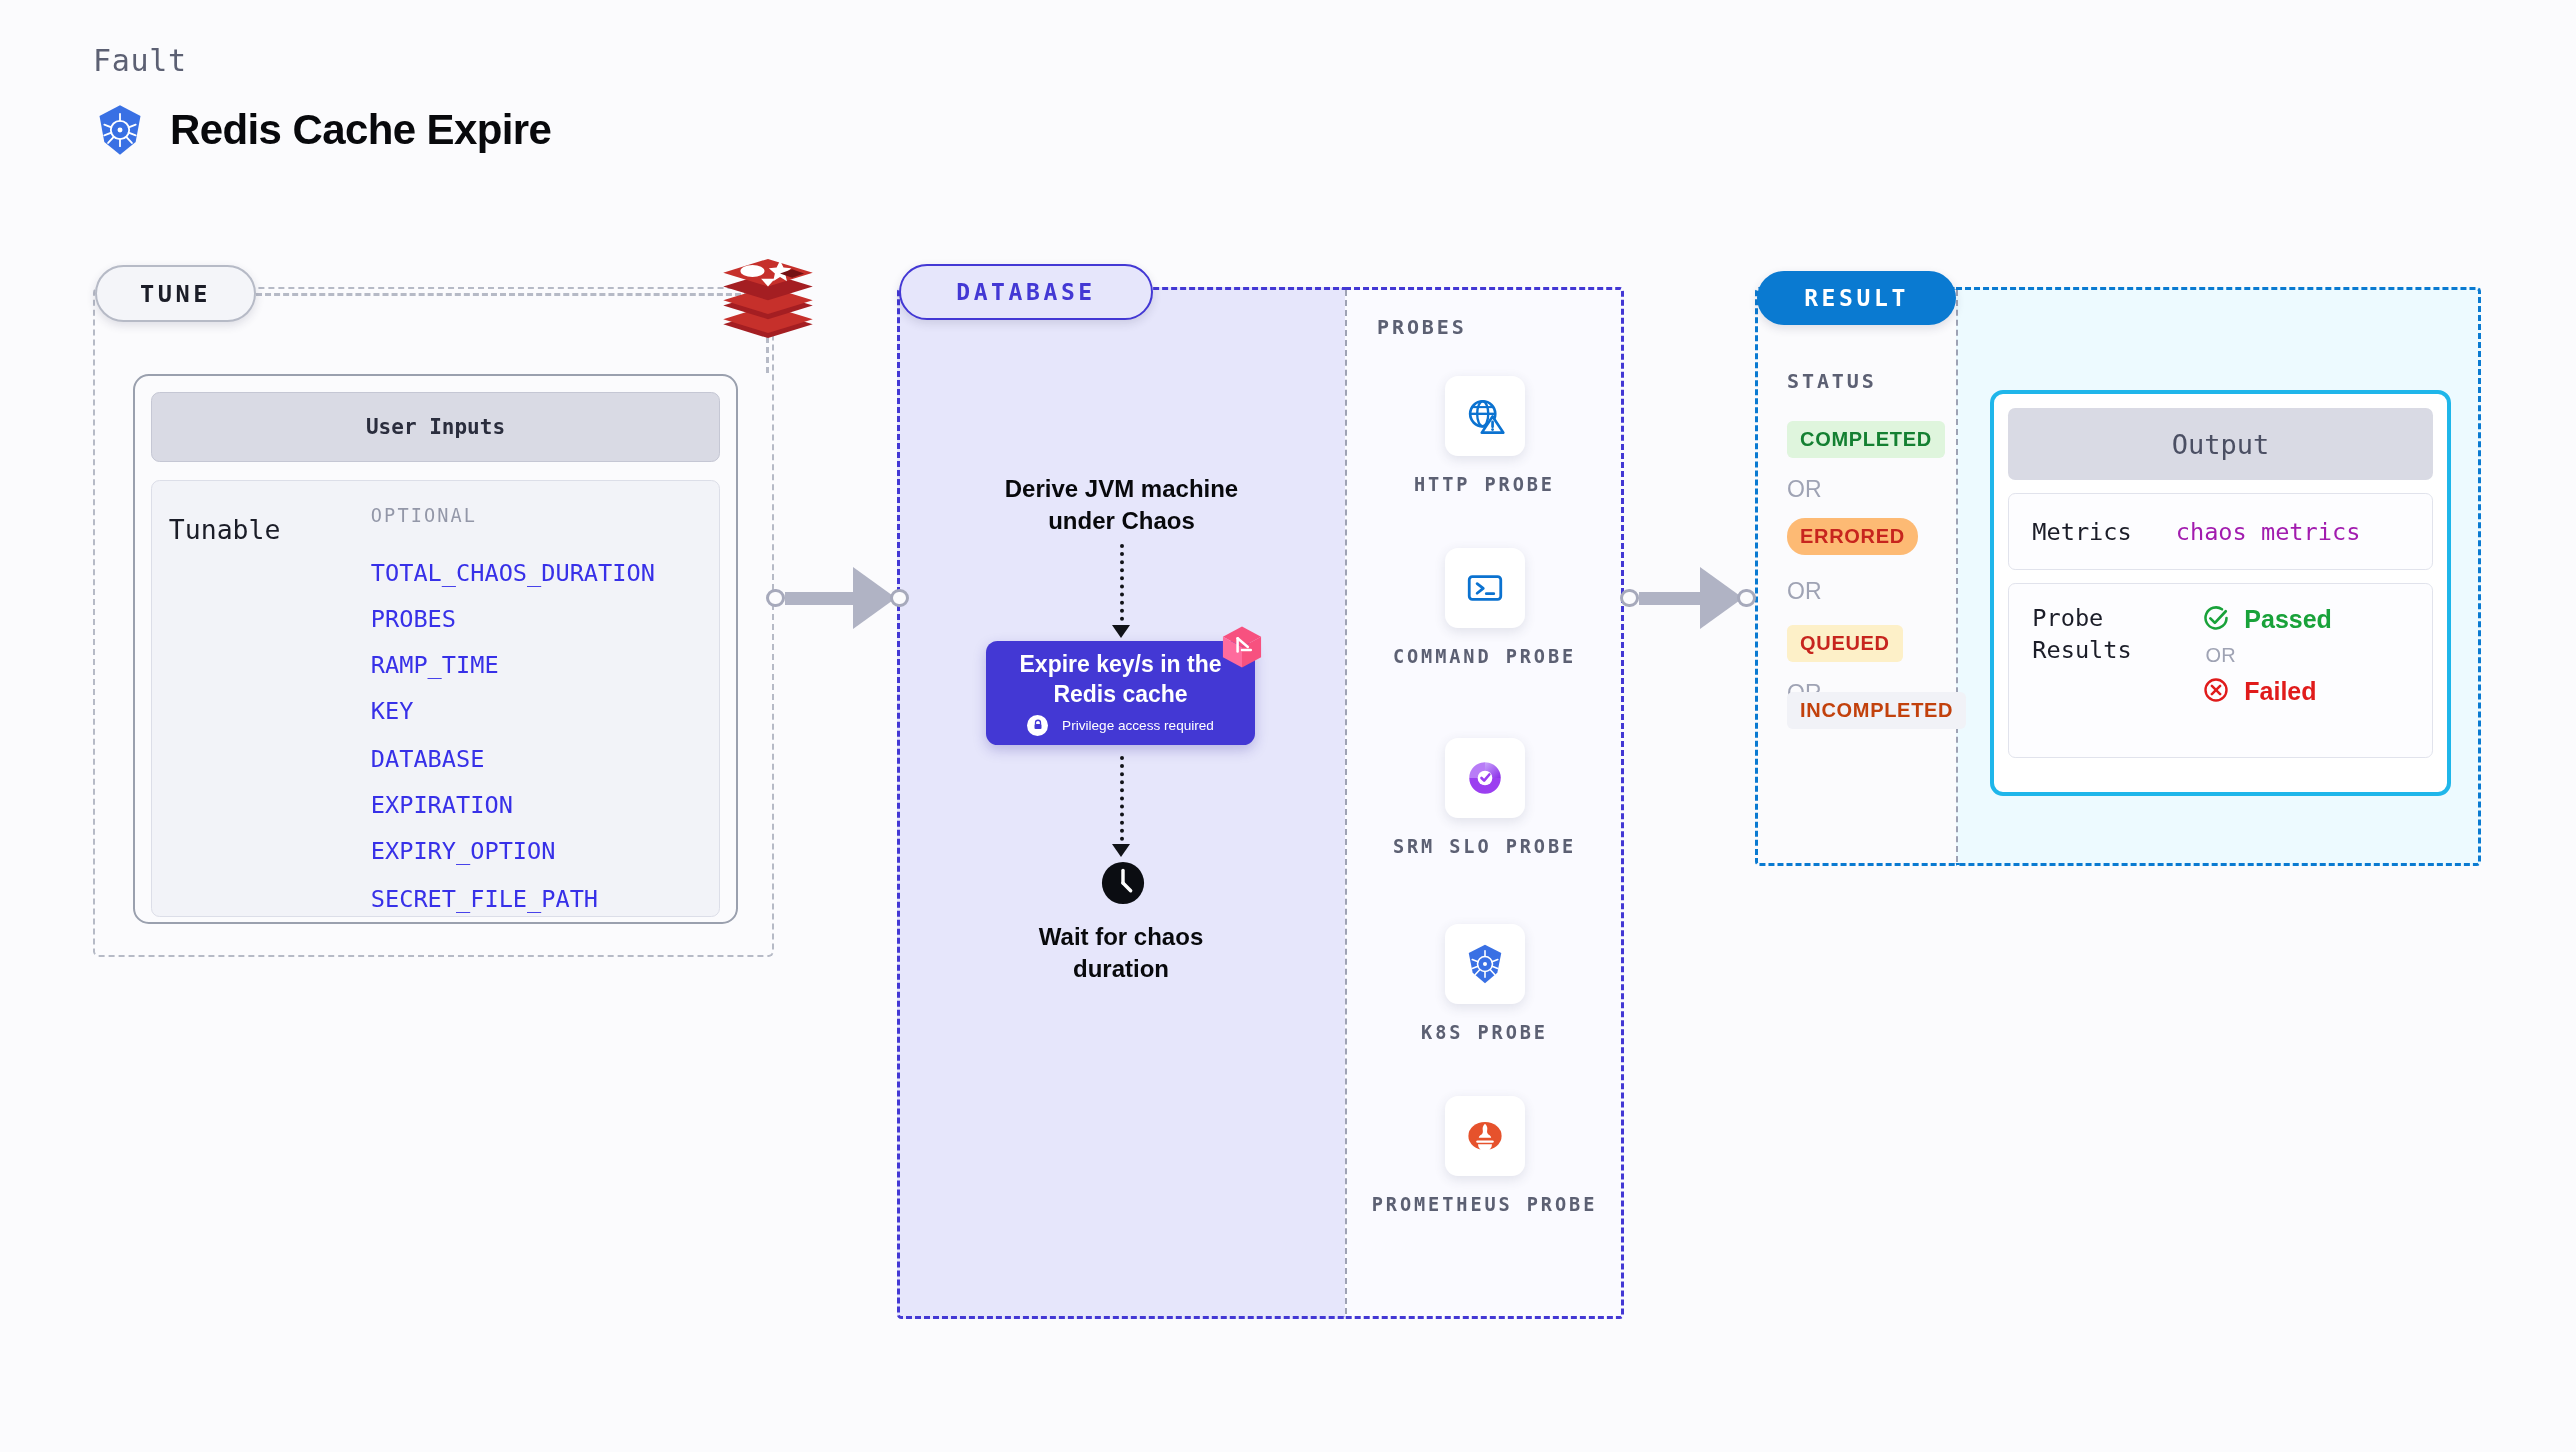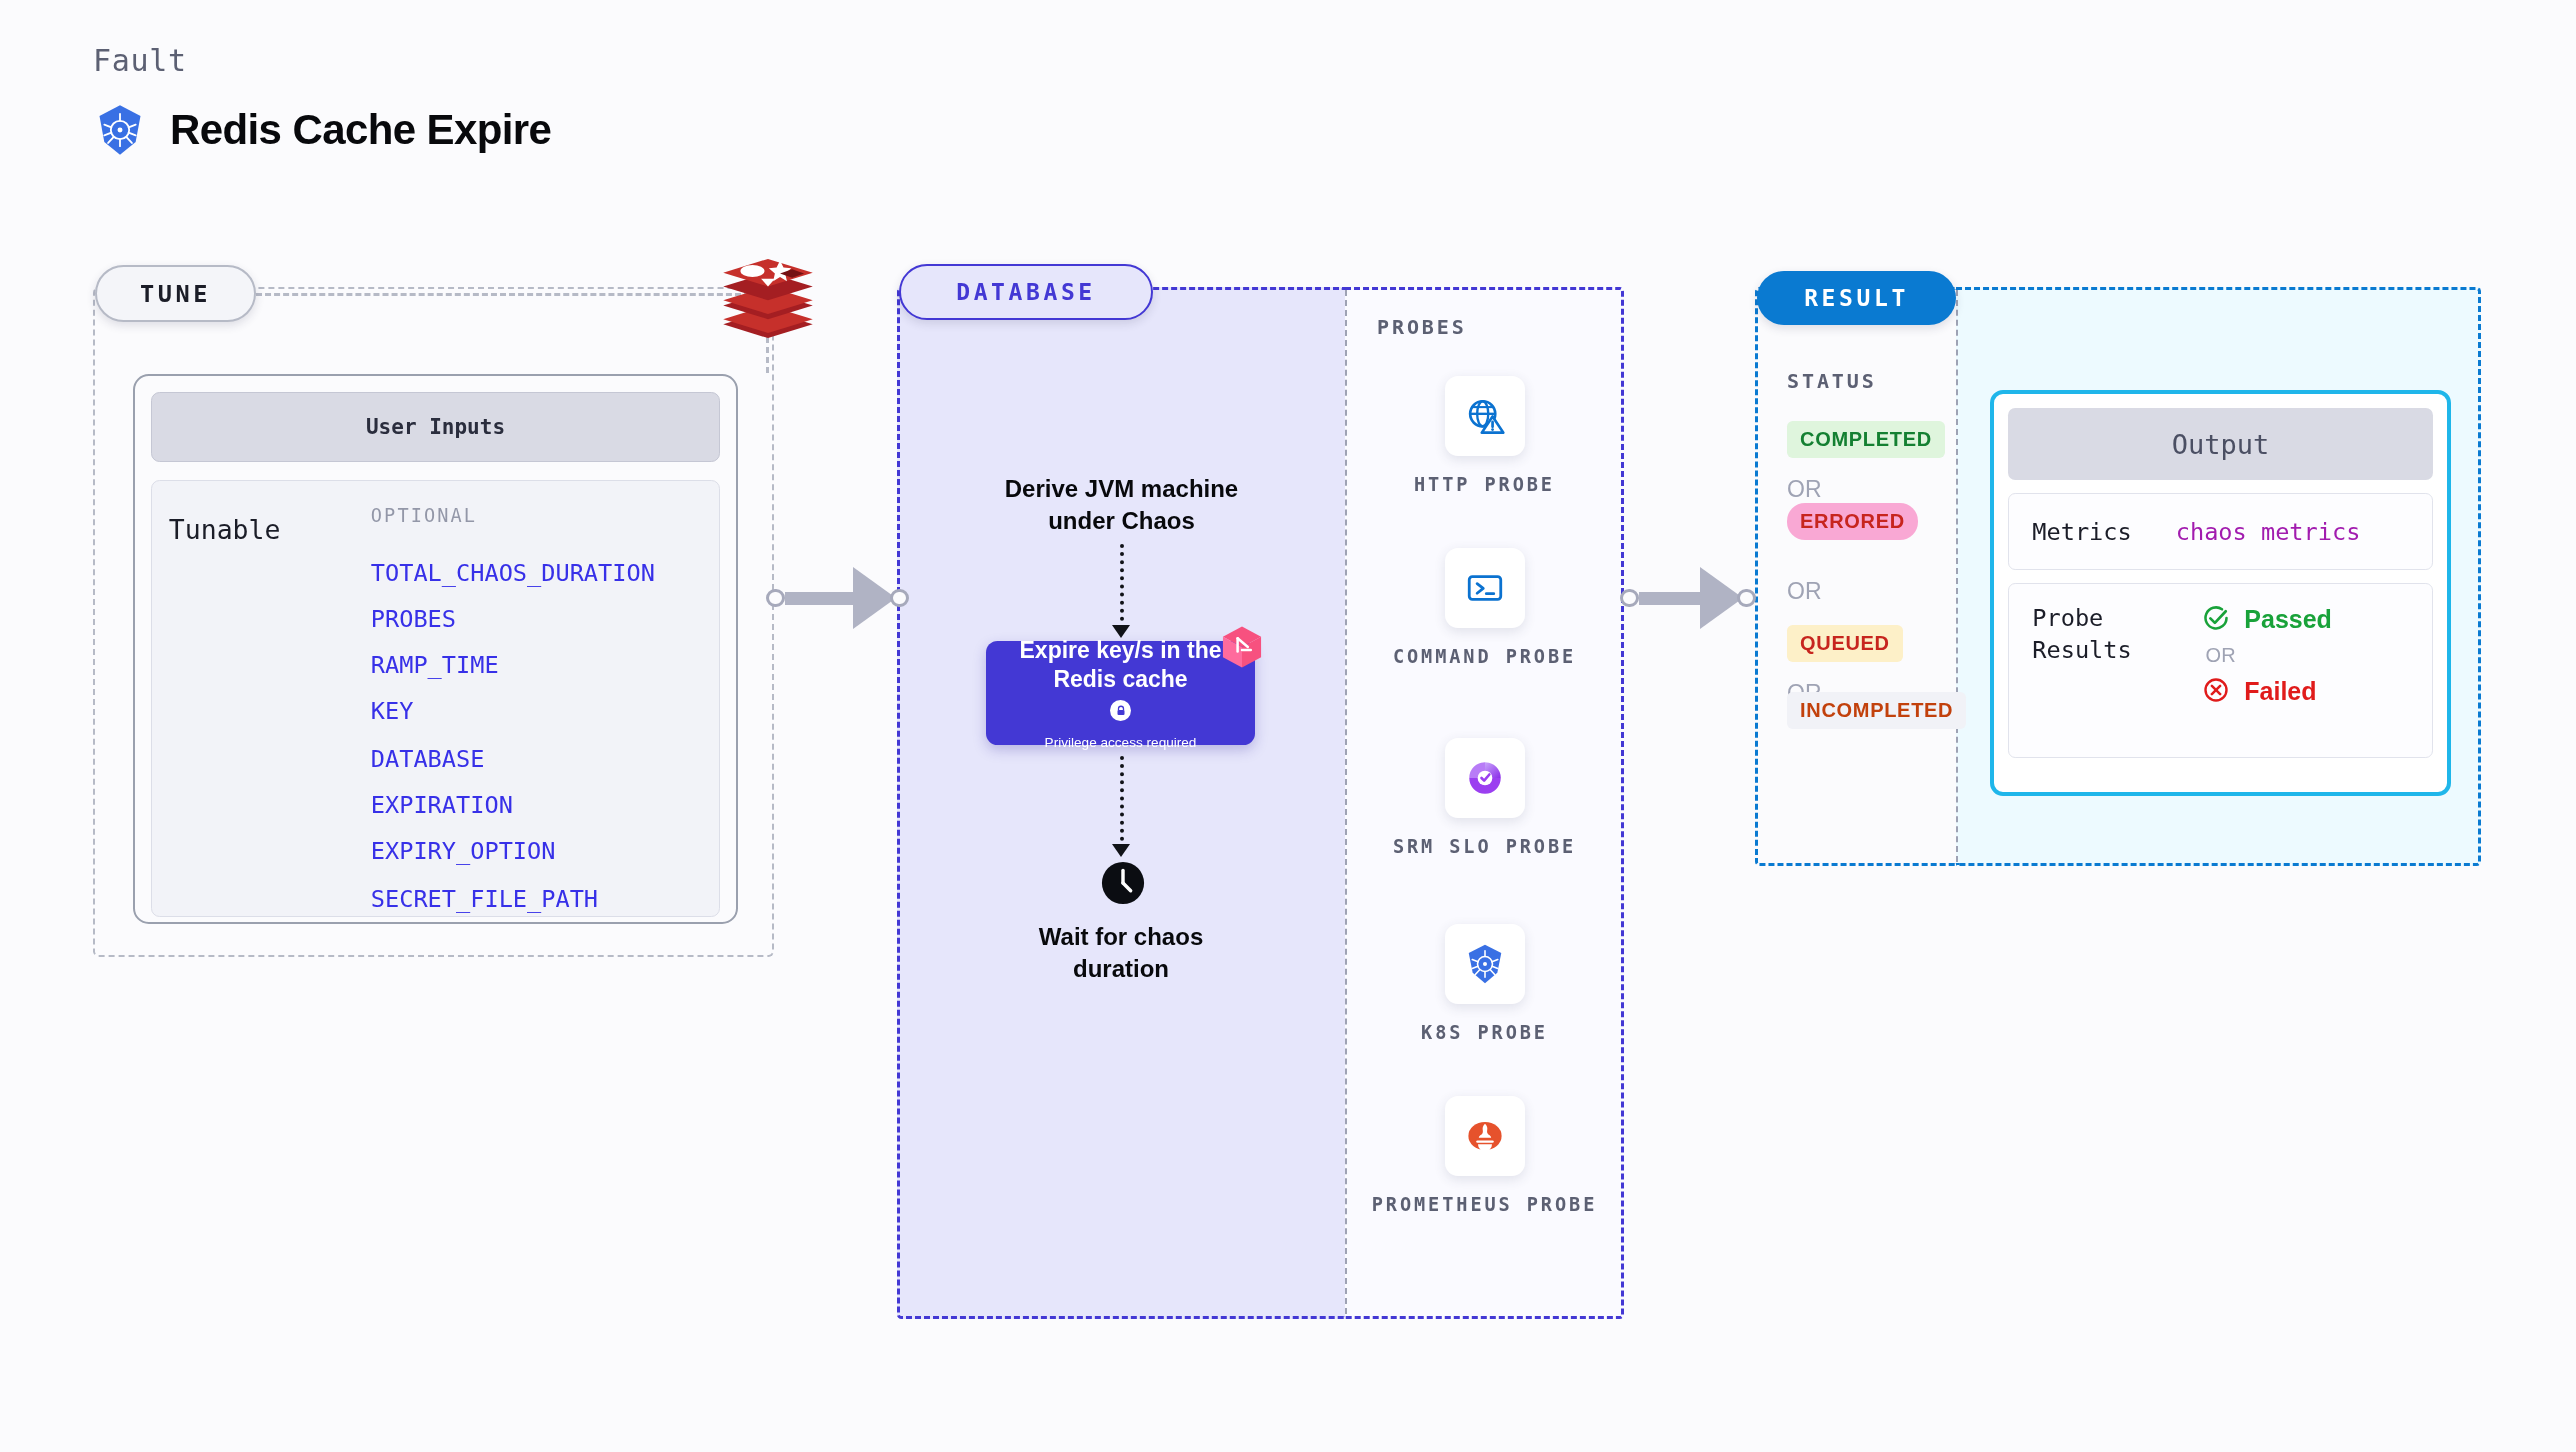--- a/index.html
+++ b/index.html
@@ -127,21 +127,21 @@
   }
   #chaos-card {
     position: absolute; left: 986px; top: 641px; width: 269px; height: 104px;
     background: #4338d4; border-radius: 11.5px;
     display: flex; flex-direction: column; align-items: center; justify-content: center;
     box-shadow: 0 5px 13px rgba(50,40,160,.26); overflow: visible;
   }
   #chaos-card-title {
     color: #fff; font-size: 23px; font-weight: 700; text-align: center; line-height: 1.28;
   }
-  #privilege-row { display: flex; align-items: center; gap: 14px; margin-top: 6px; flex-direction: column; }
+  #privilege-row { display: flex; align-items: center; gap: 14px; margin-top: 6px; }
   #lock-badge {
     width: 21px; height: 21px; border-radius: 50%; background: #fff;
     display: flex; align-items: center; justify-content: center;
   }
   #privilege-text { color: #fff; font-size: 13.6px; }
   #litmus-ribbon { position: absolute; right: -9.3px; top: -15.8px; width: 44px; height: 44px; }
 
   #clock-icon { position: absolute; left: 1100px; top: 860px; width: 46px; height: 46px; }
   #wait-text {
     position: absolute; left: 1003px; top: 921px; width: 236px; text-align: center;
@@ -428,21 +428,21 @@
 
 <div id="result-status-panel"></div>
 <div id="result-output-panel"></div>
 <div id="result-inner-divider"></div>
 <div class="pill" id="result-pill">RESULT</div>
 
 <div id="status-title">STATUS</div>
 
 <div class="status-badge" style="top:421px; background:#dff5dd; color:#148032;">COMPLETED</div>
 <div class="or-text" style="top:476px;">OR</div>
-<div class="status-badge" style="top:503px; background:#f9a8d4; color:#c7251e;border-radius:18px;">ERRORED</div>
+<div class="status-badge" style="top:518px; background:#fdba74; color:#c7251e;border-radius:18px;">ERRORED</div>
 <div class="or-text" style="top:578px;">OR</div>
 <div class="status-badge" style="top:625px; background:#fdf0c8; color:#c7251e;">QUEUED</div>
 <div class="or-text" style="top:680px;">OR</div>
 <div class="status-badge" style="top:692px; background:#f1f2f7; color:#c2410c;">INCOMPLETED</div>
 
 <div id="output-card">
   <div id="output-head">Output</div>
   <div id="metrics-row">
     <span class="row-key">Metrics</span>
     <span id="metrics-value">chaos metrics</span>

